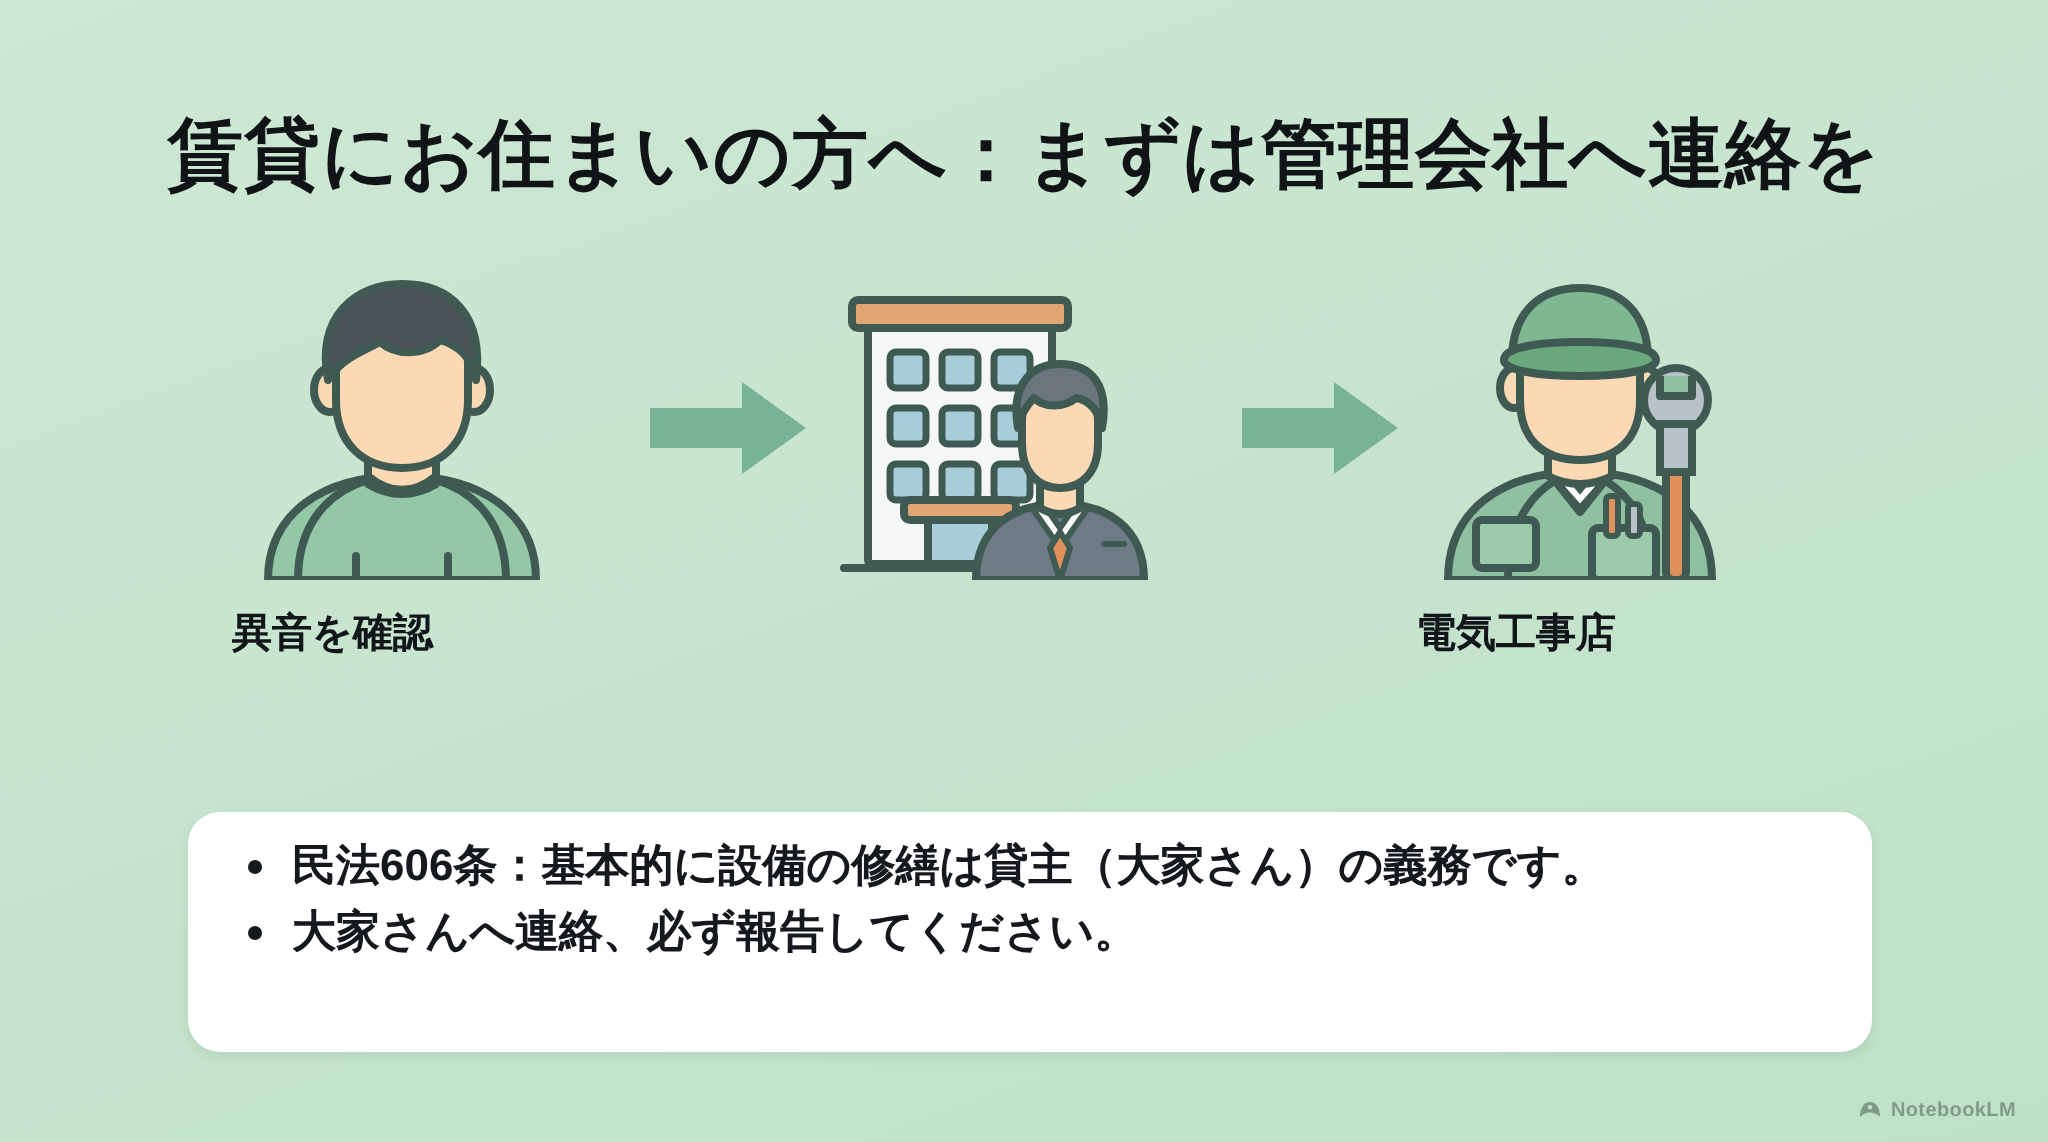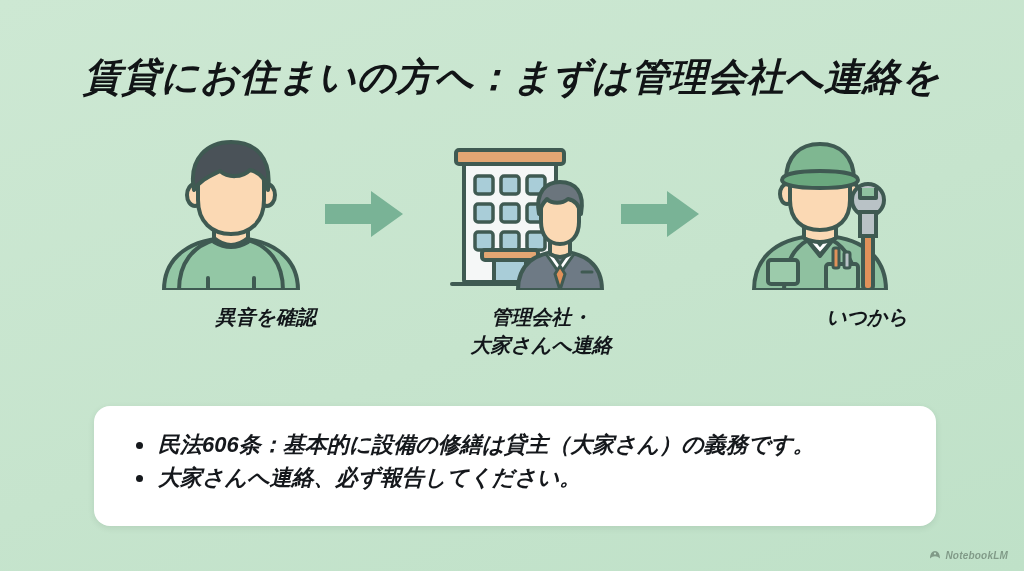--- a/index.html
+++ b/index.html
@@ -14,21 +14,20 @@
     background: #c7e4cf;
     font-family: "Liberation Sans", "DejaVu Sans", sans-serif;
     -webkit-font-smoothing: antialiased;
   }
   .slide {
     position: relative;
     width: 1024px;
     height: 571px;
     background: linear-gradient(160deg, #cde8d3 0%, #c6e4cd 55%, #bfe1c8 100%);
     overflow: hidden;
-    font-style: italic;
   }
 
   
   .title {
     position: absolute;
     left: 0;
     top: 52px;
     width: 1024px;
     text-align: center;
     font-size: 38px;
@@ -46,21 +45,21 @@
     width: 1024px;
     height: 245px;
     display: flex;
     align-items: flex-start;
     justify-content: center;
   }
   .step {
     width: 200px;
     display: flex;
     flex-direction: column;
-    align-items: flex-end;
+    align-items: flex-start;
   }
   .art {
     width: 170px;
     height: 152px;
     position: relative;
   }
   .art svg { display: block; width: 170px; height: 152px; }
 
   .caption {
     margin-top: 14px;
@@ -88,21 +87,21 @@
     top: 406px;
     width: 842px;
     height: 120px;
     background: #ffffff;
     border-radius: 16px;
     box-shadow: 0 2px 6px rgba(30, 60, 40, 0.10);
     padding: 10px 0 0 0;
     box-sizing: border-box;
   }
   .bullets {
-    margin: 12px;
+    margin: 0;
     padding: 0;
     list-style: none;
   }
   .bullets li {
     position: relative;
     margin: 0 0 0 26px;
     padding-left: 26px;
     font-size: 22px;
     font-weight: 700;
     line-height: 33px;
@@ -213,24 +212,20 @@
 
           <path d="M108 96 L108 116 Q118 122 128 116 L128 96 Z" fill="#fbd9b4" stroke="#3f5a52" stroke-width="4" stroke-linejoin="round"></path>
 
           <path d="M99 72 C99 56 107 48 118 48 C129 48 137 56 137 72 L137 84 C137 98 129 106 118 106 C107 106 99 98 99 84 Z" fill="#fbd9b4" stroke="#3f5a52" stroke-width="4" stroke-linejoin="round"></path>
 
           <path d="M97 76 C93 54 104 44 118 44 C133 44 143 54 139 76 C137 66 132 62 126 61 C120 66 110 66 105 61 C101 65 98 70 97 76 Z" fill="#6b757d" stroke="#3f5a52" stroke-width="4" stroke-linejoin="round"></path>
 
           <path d="M140 134 L150 134" stroke="#3f5a52" stroke-width="3" stroke-linecap="round"></path>
         </svg>
       </div>
-      <div class="caption">
-        <div>管理会社・</div>
-        <div>大家さんへ連絡</div>
-      </div>
     </div>
 
     <div class="arrow-cell">
       <svg width="78" height="50" viewBox="0 0 78 50" xmlns="http://www.w3.org/2000/svg">
         <path d="M0 15 L46 15 L46 2 L78 25 L46 48 L46 35 L0 35 Z" fill="#79b396"></path>
       </svg>
     </div>
 
     <div class="step">
       <div class="art">
@@ -263,21 +258,21 @@
           <path d="M44 42 C44 36 60 33 82 33 C104 33 120 36 120 42 C120 47 104 50 82 50 C60 50 44 47 44 42 Z" fill="#6aa87e" stroke="#3f5a52" stroke-width="4" stroke-linejoin="round"></path>
 
           <rect x="125" y="94" width="10" height="58" rx="4" fill="#e0915a" stroke="#3f5a52" stroke-width="4"></rect>
 
           <path d="M130 62 m-16 0 a16 16 0 1 0 32 0 a16 16 0 1 0 -32 0" fill="#b9c2c6" stroke="#3f5a52" stroke-width="4"></path>
           <path d="M122 50 L122 60 L138 60 L138 50" fill="#8fc1a0" stroke="#3f5a52" stroke-width="4" stroke-linejoin="round"></path>
           <rect x="122" y="74" width="16" height="24" fill="#b9c2c6" stroke="#3f5a52" stroke-width="4"></rect>
         </svg>
       </div>
       <div class="caption">
-        <div>いつから</div>
+        <div>電気工事店</div>
       </div>
     </div>
 
   </div>
 
   <div class="card">
     <ul class="bullets">
       <li>民法606条：基本的に設備の修繕は貸主（大家さん）の義務です。</li>
       <li>大家さんへ連絡、必ず報告してください。</li>
     </ul>

